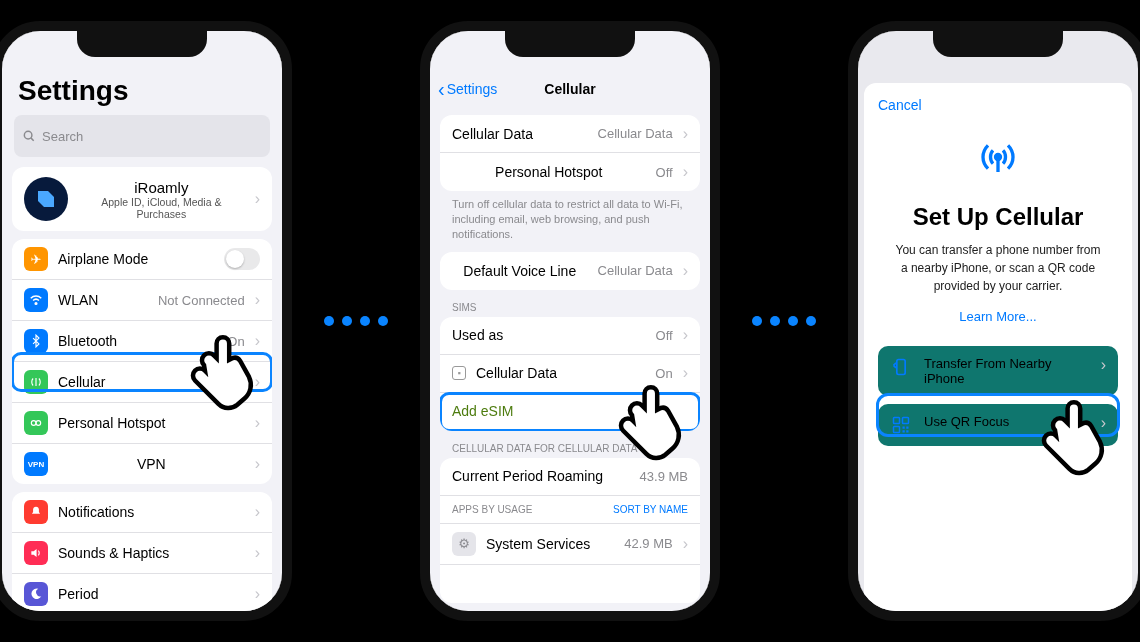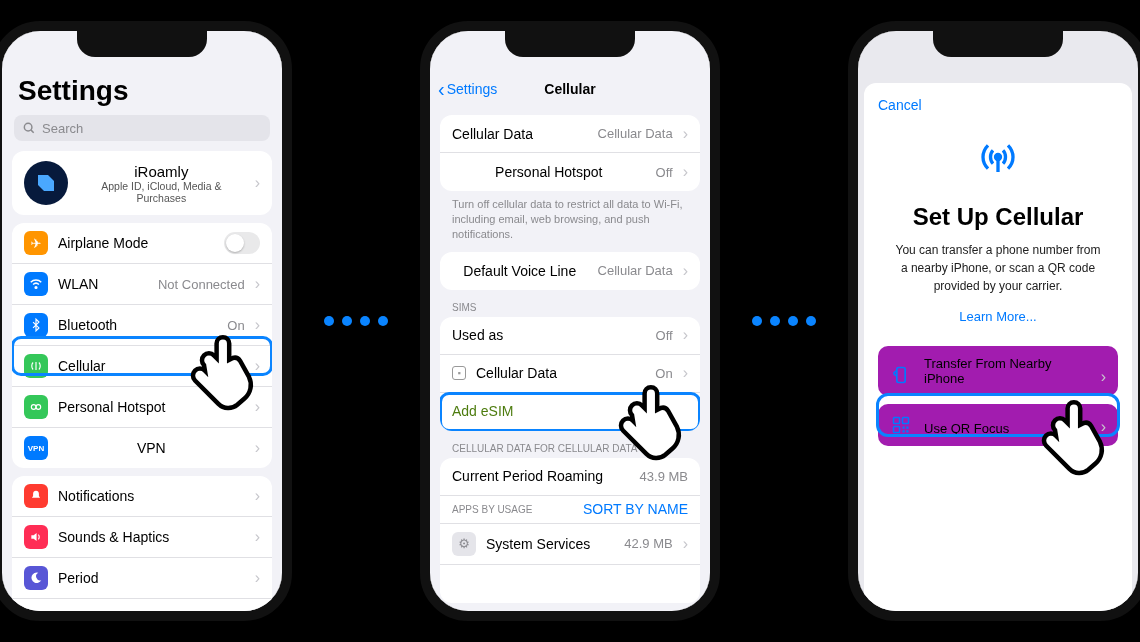--- a/index.html
+++ b/index.html
@@ -49,21 +49,21 @@
     align-items: center;
     flex-shrink: 0;
   }
   .dots span {
     width: 10px; height: 10px; border-radius: 50%;
     background: #0a84ff;
   }
   
   .title-large { font-size: 28px; font-weight: 700; padding: 6px 16px 8px; }
   .search {
-    margin: 0 12px 10px; height: 26px;
+    margin: 0 12px 10px; height: 42px;
     background: #e4e4ea; border-radius: 8px;
     display: flex; align-items: center; gap: 6px;
     padding: 0 8px; color: #8a8a8e;
   }
   .group {
     margin: 8px 10px 0;
     background: #fff;
     border-radius: 12px;
     overflow: hidden;
   }
@@ -148,22 +148,22 @@
   }
   .setup-cancel { align-self: flex-start; color: #007aff; font-size: 14px; }
   .antenna-icon {
     color: #007aff; font-size: 34px; margin-top: 24px;
   }
   .setup-title { font-size: 24px; font-weight: 700; margin-top: 18px; }
   .setup-desc { font-size: 12px; color: #222; text-align: center; margin-top: 10px; line-height: 1.5; padding: 0 14px; }
   .setup-link { color: #007aff; font-size: 13px; margin-top: 14px; }
   .option-group { width: 100%; margin-top: 22px; }
   .option {
-    background: #a21caf; border-radius: 10px;
-    display: flex; align-items: flex-end;
+    background: #0f766e; border-radius: 10px;
+    display: flex; align-items: flex-start;
     padding: 10px 12px; gap: 12px;
     font-size: 13px; font-weight: 500;
     position: relative;
   }
   .opt-icon {
     width: 22px; height: 22px;
     display: flex; align-items: center; justify-content: center;
     color: #007aff;
   }
 </style>
@@ -358,21 +358,21 @@
 
     <div class="section-header">CELLULAR DATA FOR CELLULAR DATA</div>
     <div class="group" style="margin-top:0">
       <div class="row">
         <div class="label">Current Period Roaming</div>
         <div class="value">43.9 MB</div>
       </div>
       <div class="row" style="min-height:28px;padding:4px 12px">
         <div style="font-size:10px;color:#8a8a8e">APPS BY USAGE</div>
         <div style="flex:1"></div>
-        <div style="font-size:14px;color:#007aff">SORT BY NAME</div>
+        <div style="font-size:10px;color:#007aff">SORT BY NAME</div>
       </div>
       <div class="row">
         <div class="icon-box" style="background:#e5e5ea;color:#8e8e93">⚙</div>
         <div class="label">System Services</div>
         <div class="value">42.9 MB</div>
         <span class="chev">›</span>
       </div>
       <div class="row">
         
         

